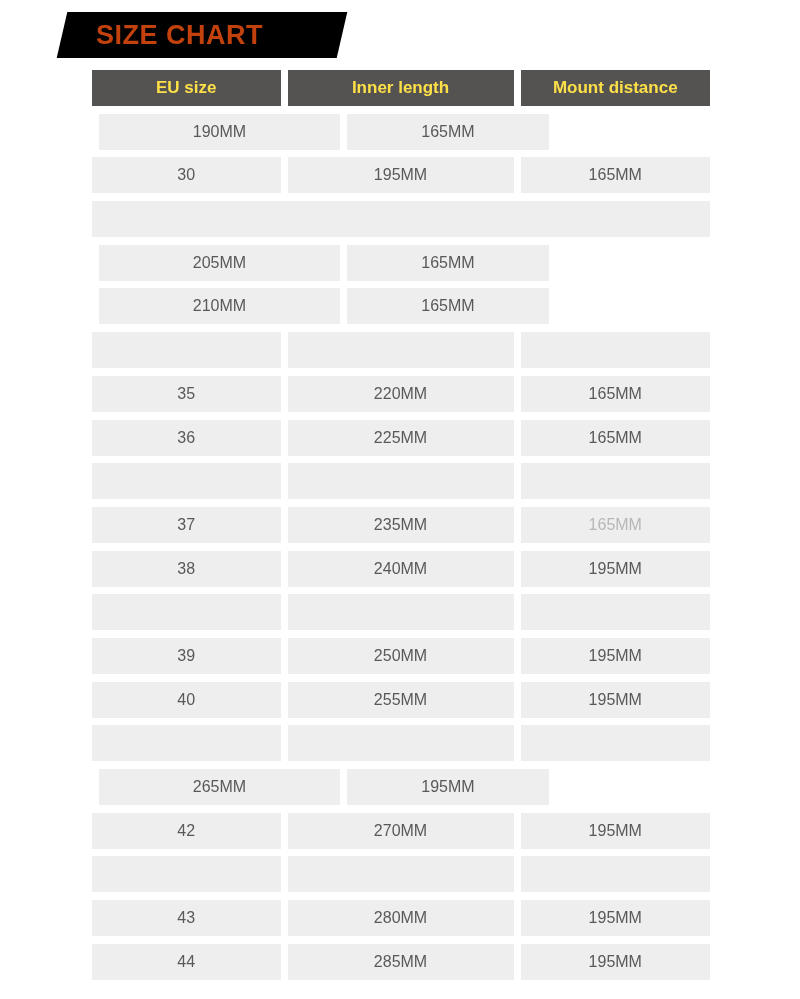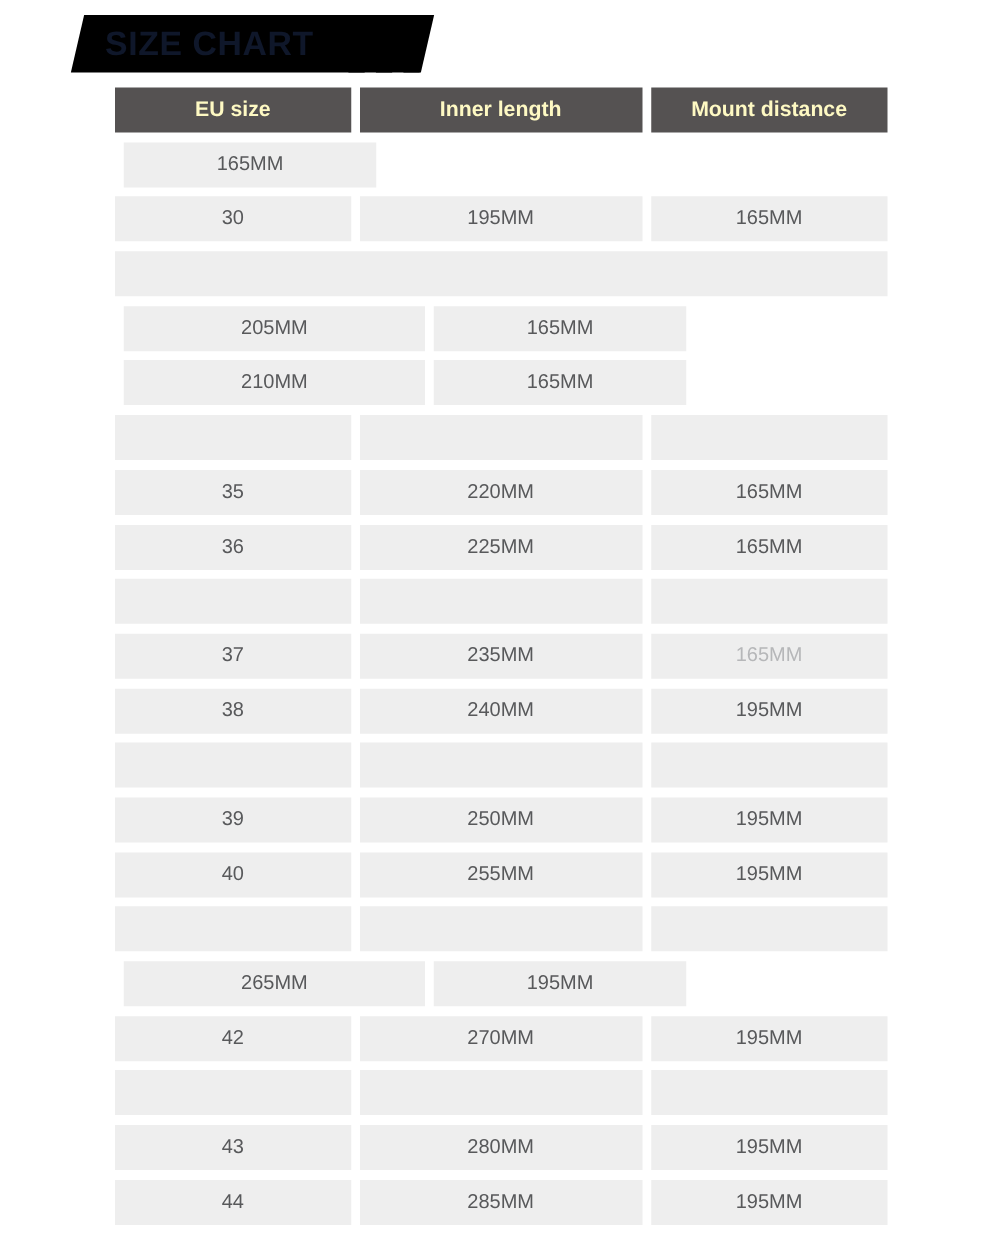--- a/index.html
+++ b/index.html
@@ -24,23 +24,23 @@
     position: absolute;
     left: 62px;
     top: 12px;
     height: 46px;
     width: 280px;
     background: #000000;
     transform: skewX(-13deg);
   }
   .banner-text {
     position: absolute;
-    left: 84px;
+    left: 96px;
     top: 20px;
-    color: #0f172a;
+    color: #c2410c;
     font-size: 27px;
     font-weight: bold;
     letter-spacing: 0.5px;
     font-family: "Liberation Sans", sans-serif;
     white-space: nowrap;
   }
   .slashes {
     position: absolute;
     left: 284px;
     top: 12px;
@@ -80,21 +80,21 @@
     background: #eeeeee;
     font-family: "Liberation Sans", sans-serif;
     box-sizing: border-box;
   }
   .cell.c0 { width: 201px; }
   .cell.c1 { width: 241px; margin-left: 7px; }
   .cell.c2 { width: 202px; margin-left: 7px; }
 
   .row.header .cell {
     background: #555252;
-    color: #fef9c3;
+    color: #fde047;
     font-weight: bold;
     font-size: 17px;
     height: 36px;
   }
 
   .row.spacer-full {
     height: 36px;
   }
   .row.spacer-full .cell.full {
     width: 618px;
@@ -119,20 +119,21 @@
 </div>
 
 <div class="chart" id="chart-root">
   <div class="row header">
     <div class="cell c0">EU size</div>
     <div class="cell c1">Inner length</div>
     <div class="cell c2">Mount distance</div>
   </div>
   <div id="rows-container">
       <div class="row">
+        <div class="cell c1">190MM</div>
         <div class="cell c2">165MM</div>
       </div>
       <div class="row">
         <div class="cell c0">30</div>
         <div class="cell c1">195MM</div>
         <div class="cell c2">165MM</div>
       </div>
       <div class="row spacer-full">
         <div class="cell full"></div>
       </div>

